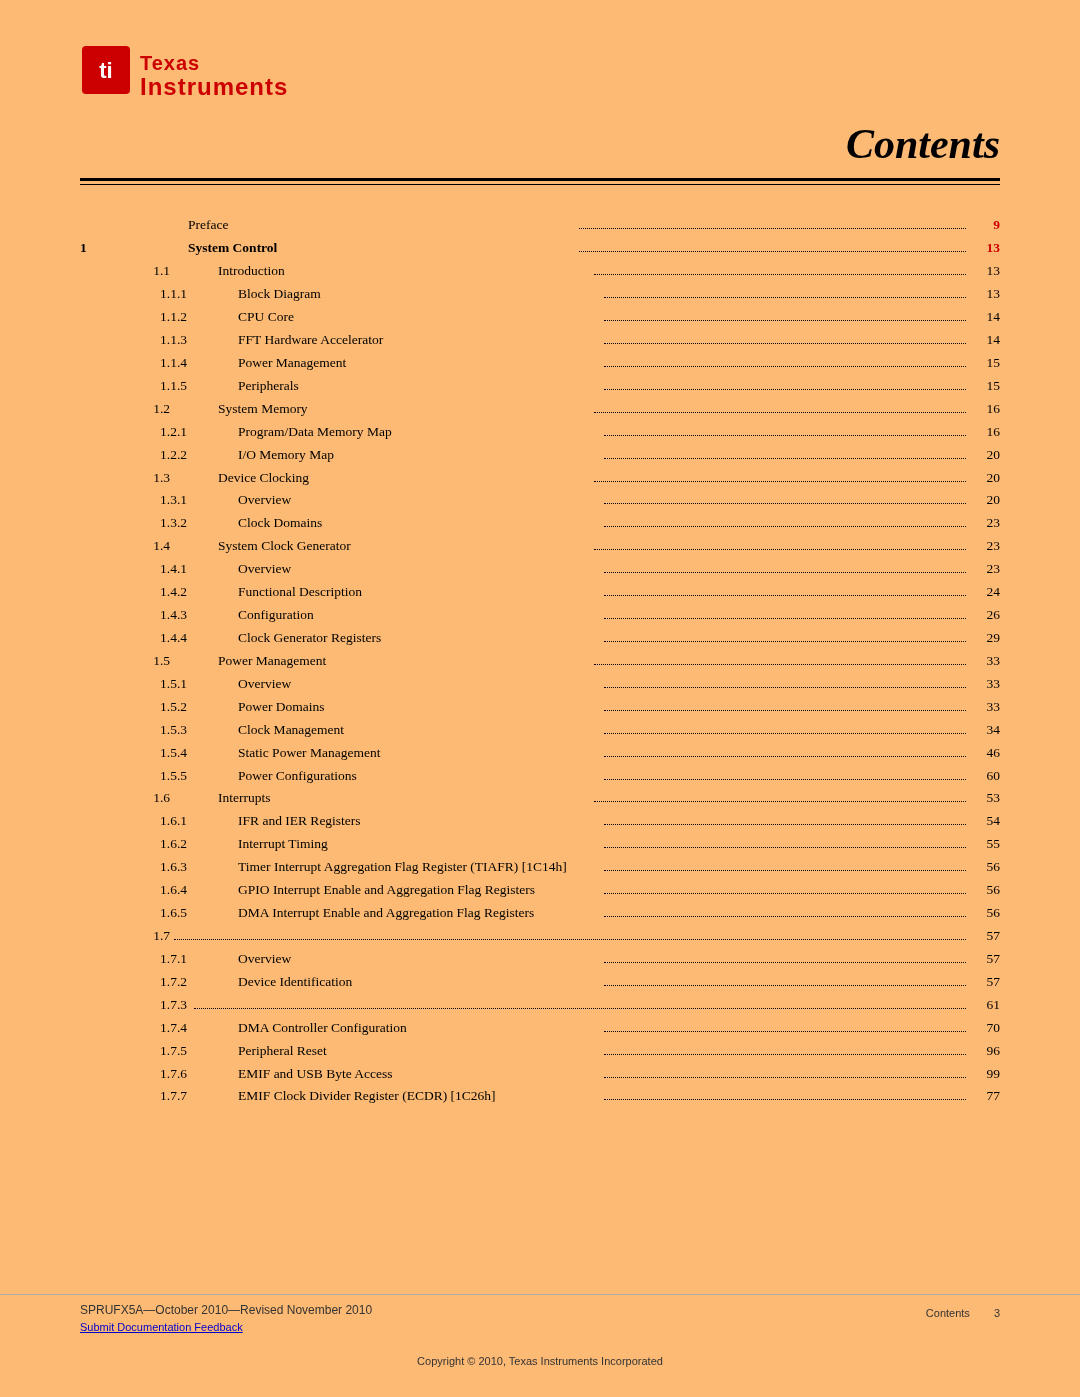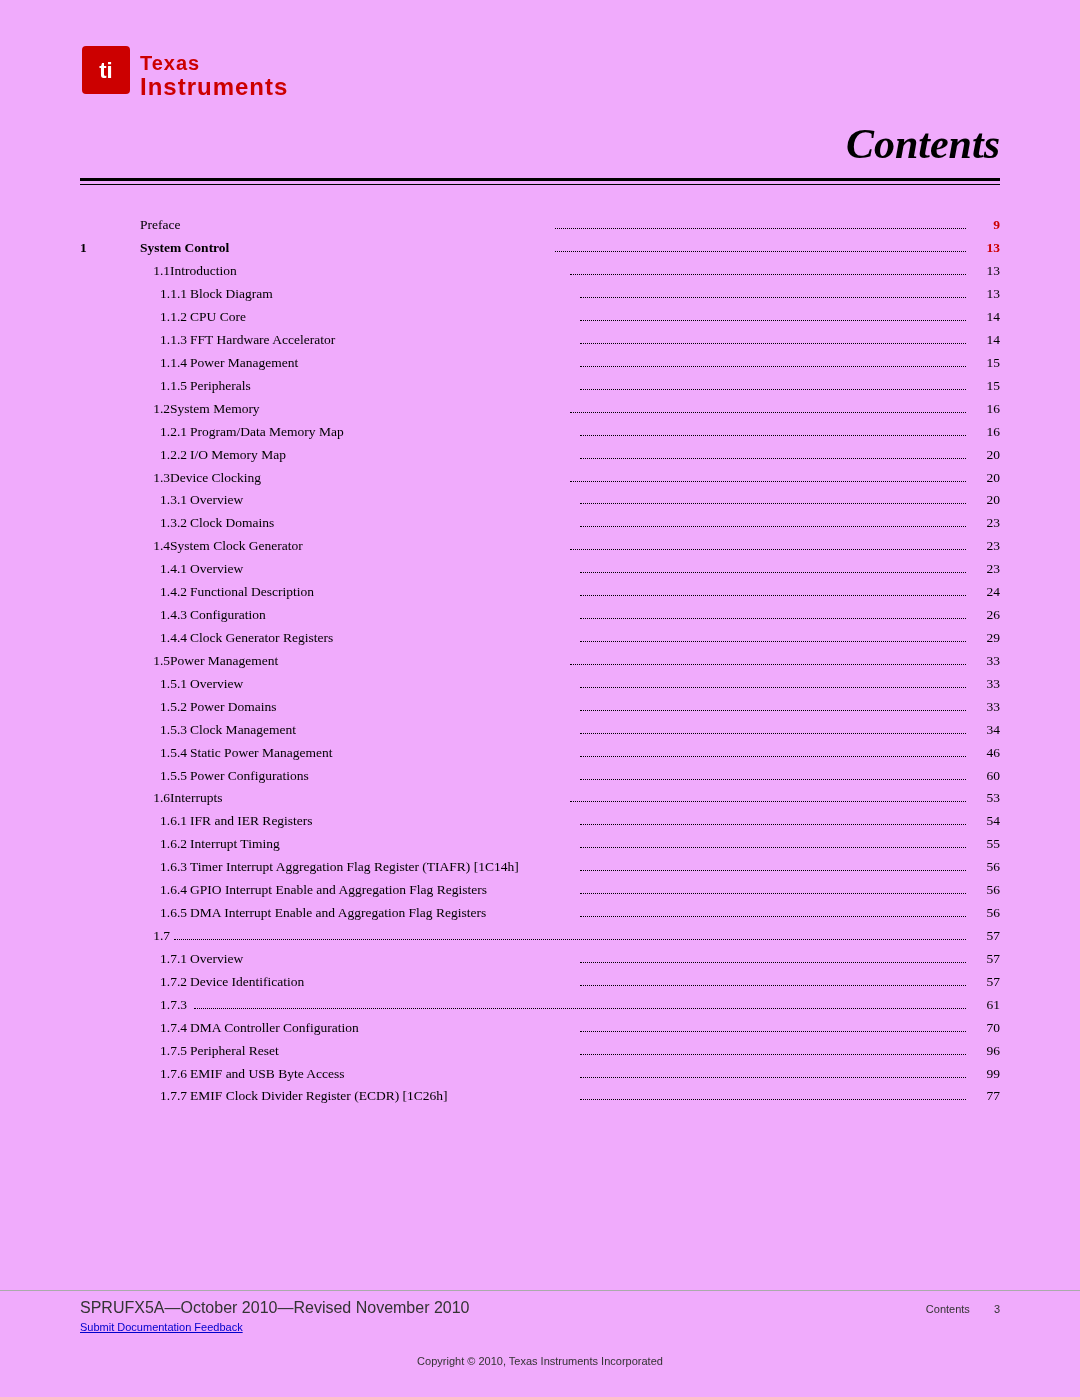--- a/index.html
+++ b/index.html
@@ -8,21 +8,21 @@
       background: #ffffff;
       color: #000000;
       width: 1080px;
       min-height: 1397px;
       position: relative;
     }
 
     .page-container {
       width: 1080px;
       min-height: 1397px;
-      background: #f0abfc;
+      background: #fdba74;
       position: relative;
       padding: 0;
     }
 
     
     .header {
       padding: 40px 80px 0 80px;
       display: flex;
       align-items: flex-start;
     }
@@ -115,20 +115,21 @@
 
     .toc-number-sub2 {
       min-width: 110px;
       flex-shrink: 0;
       padding-left: 80px;
     }
 
     .toc-label {
       flex: 1;
       overflow: hidden;
+      margin-left: 48px;
     }
 
     .toc-dots {
       flex: 1;
       border-bottom: 1px dotted #000;
       margin: 0 4px 3px 4px;
       min-width: 20px;
     }
 
     .toc-page {
@@ -163,21 +164,21 @@
       padding-top: 8px;
     }
 
     .footer-inner {
       display: flex;
       justify-content: space-between;
       align-items: flex-start;
     }
 
     .footer-left {
-      font-size: 16px;
+      font-size: 12px;
       font-family: Arial, sans-serif;
       color: #333;
     }
 
     .footer-right {
       font-size: 11px;
       font-family: Arial, sans-serif;
       color: #333;
     }
 

